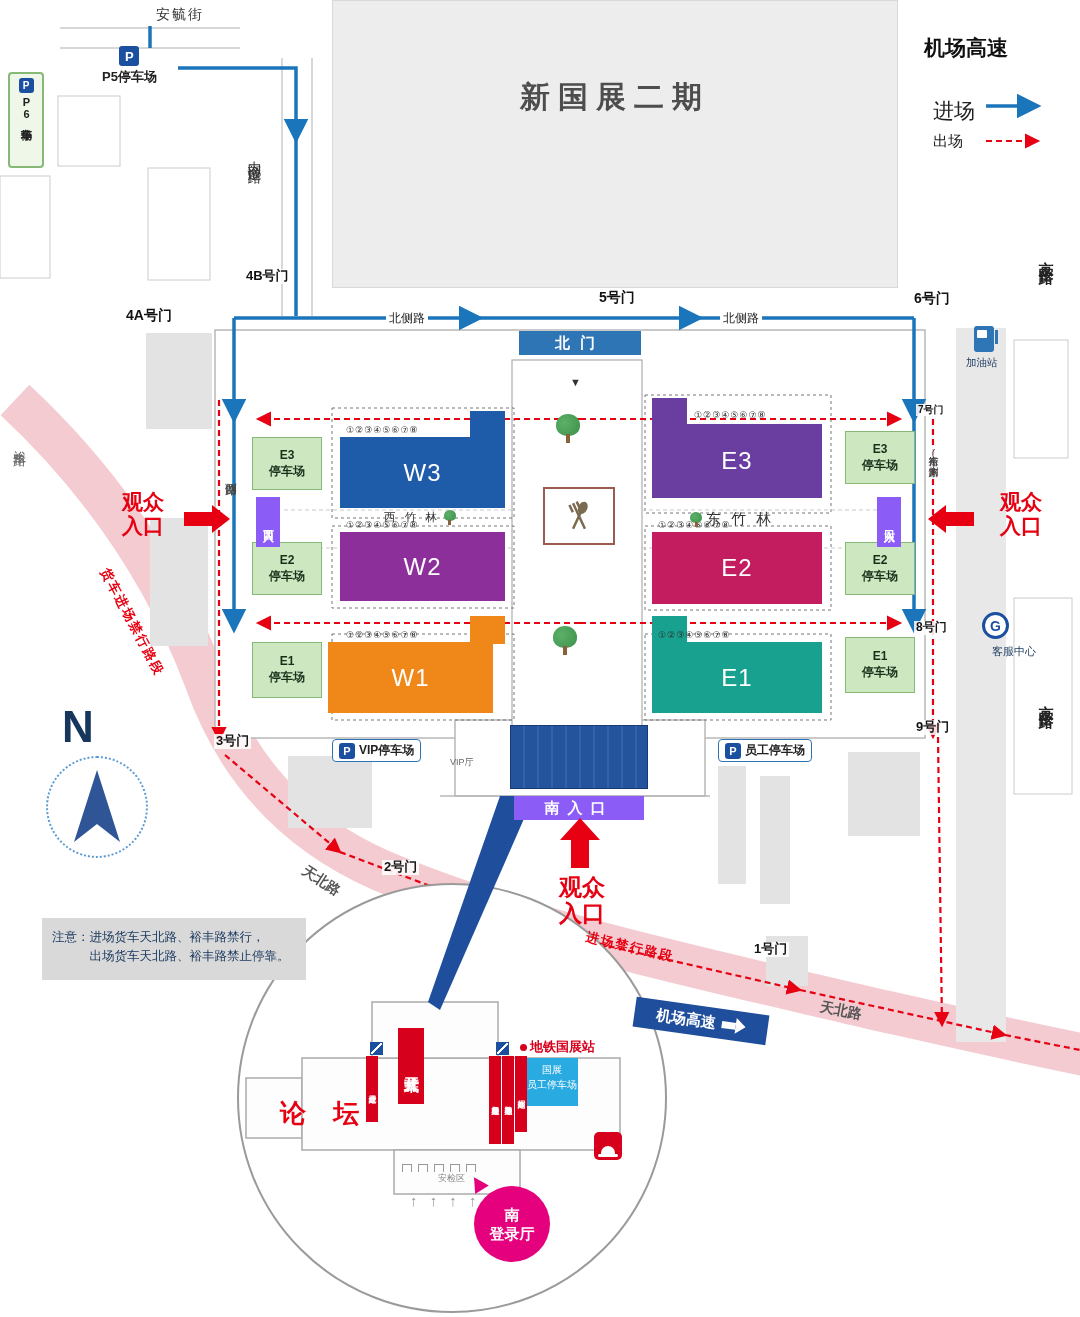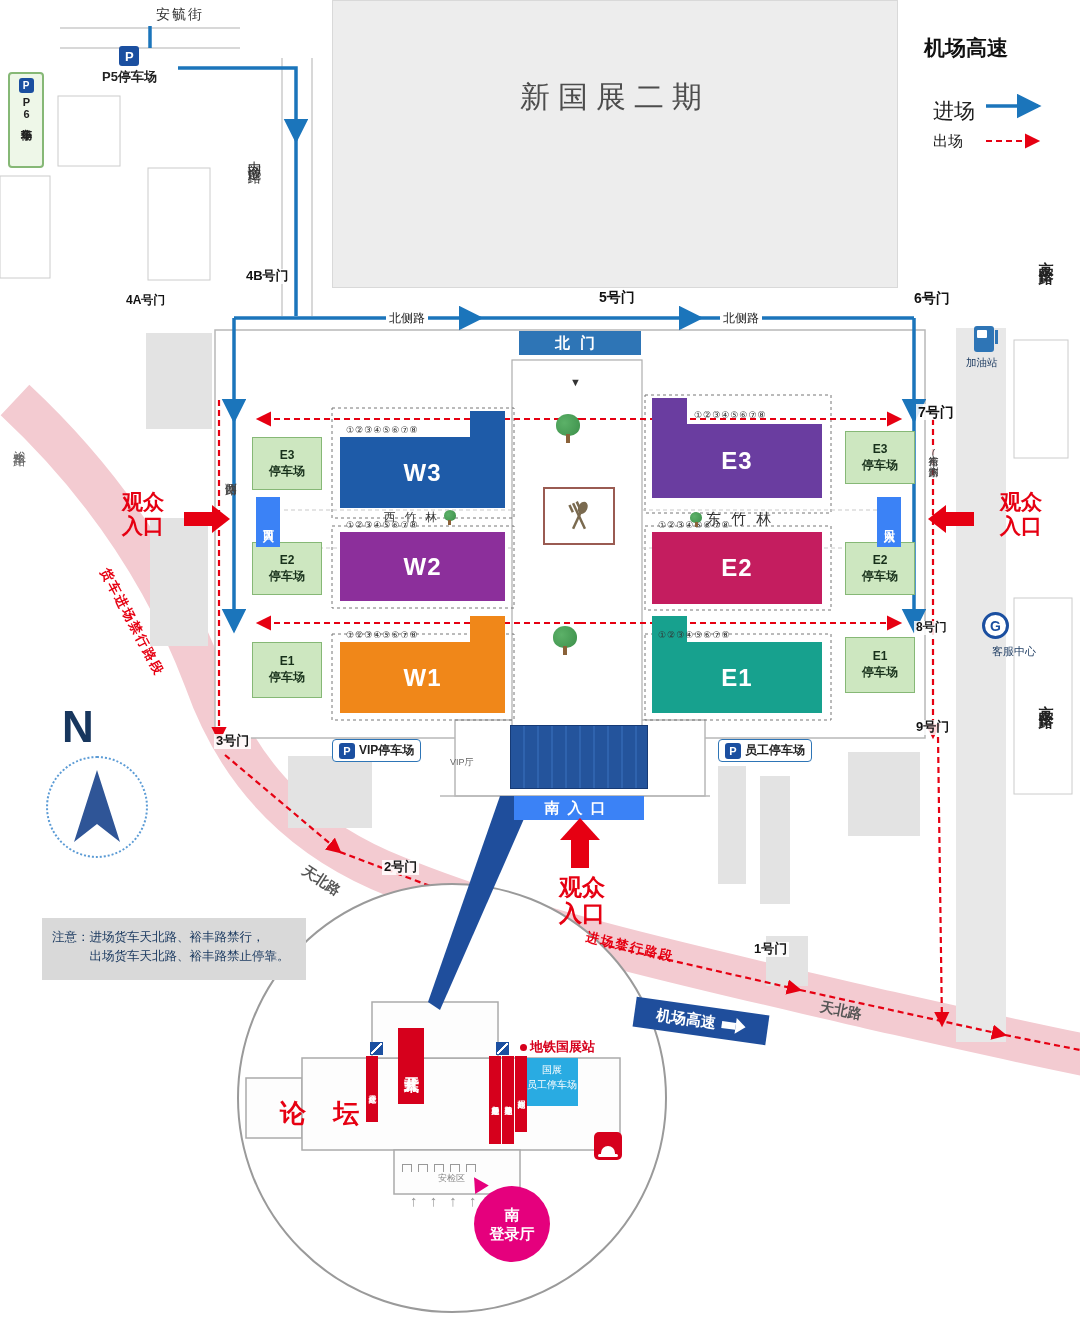--- a/index.html
+++ b/index.html
@@ -2,25 +2,25 @@
 <html><head>
 <meta charset="utf-8">
 <style>
   *{margin:0;padding:0;box-sizing:border-box}
   body{font-family:"Liberation Sans","DejaVu Sans",sans-serif;background:#fff}
   .canvas{position:relative;width:1080px;height:1317px;background:#fff;overflow:hidden}
   svg.layer{position:absolute;left:0;top:0;z-index:1}
   .lbl{position:absolute;z-index:4;color:#222}
   .vtext{writing-mode:vertical-rl;text-orientation:upright}
   .pre{white-space:pre-line}
-  .hall{position:absolute;z-index:3;display:flex;align-items:center;justify-content:center;color:#fff;font-weight:bold;font-size:24px;letter-spacing:1px}
+  .hall{position:absolute;z-index:3;display:flex;align-items:center;justify-content:center;color:#fff;font-weight:normal;font-size:24px;letter-spacing:1px}
   .hall-ext{position:absolute;z-index:3}
   .lot{position:absolute;z-index:3;background:#cde7c0;border:1px solid #86b876;color:#17301a;font-size:12px;font-weight:bold;display:flex;align-items:center;justify-content:center;text-align:center;line-height:1.3}
   .gate{position:absolute;z-index:5;font-weight:bold;color:#111;background:rgba(255,255,255,.85);padding:0 2px;line-height:1.15}
-  .banner{position:absolute;z-index:4;background:#3b82f6;color:#fff;font-weight:bold;display:flex;align-items:center;justify-content:center}
+  .banner{position:absolute;z-index:4;background:#8b5cf6;color:#fff;font-weight:bold;display:flex;align-items:center;justify-content:center}
   .redtxt{color:#e60012;font-weight:bold}
   .picon{background:#1b4fa0;color:#fff;font-weight:bold;border-radius:3px;display:flex;align-items:center;justify-content:center}
   .chip{position:absolute;z-index:4;display:flex;align-items:center;gap:4px;background:#fff;border:1.5px solid #2e75b6;border-radius:4px;padding:2px 6px;font-size:12px;font-weight:bold;color:#222}
   .docks{position:absolute;z-index:3;font-size:9px;color:#333;letter-spacing:1px}
   .strip{position:absolute;z-index:6;background:#d6001c;color:#fff;writing-mode:vertical-rl;text-orientation:upright;font-size:8px;line-height:11px;display:flex;align-items:center;justify-content:center;text-align:center}
   .arrow-h{position:absolute;z-index:5;display:flex;align-items:center}
   .arrow-h .shaft{height:14px;background:#e60012}
   .arrow-h .headr{width:0;height:0;border-top:14px solid transparent;border-bottom:14px solid transparent;border-left:18px solid #e60012}
   .arrow-h .headl{width:0;height:0;border-top:14px solid transparent;border-bottom:14px solid transparent;border-right:18px solid #e60012}
   .arrow-up{position:absolute;z-index:5;display:flex;flex-direction:column;align-items:center}
@@ -149,28 +149,28 @@
   <div class="lbl" style="left:102px;top:46px;display:flex;flex-direction:column;align-items:center;gap:2px">
     <span class="picon" style="width:20px;height:20px;font-size:13px">P</span>
     <span style="font-size:13px;font-weight:bold">P5停车场</span>
   </div>
   <div class="lbl" style="left:8px;top:72px;width:36px;height:96px;border:2px solid #86b876;background:#eef7e8;border-radius:4px;display:flex;flex-direction:column;align-items:center;gap:3px;padding-top:4px">
     <span class="picon" style="width:15px;height:15px;font-size:10px">P</span>
     <span class="vtext" style="font-size:11px;font-weight:bold">P6停车场</span>
   </div>
   <div class="lbl vtext" style="left:246px;top:150px;font-size:14px;letter-spacing:3px;color:#333">内部道路</div>
   <div style="position:absolute;left:332px;top:0;width:566px;height:288px;background:#ededed;border:1px solid #d9d9d9;z-index:2">
-    <div style="padding-top:76px;text-align:center;font-size:30px;font-weight:normal;letter-spacing:8px;color:#4d4d4d">新国展二期</div>
-  </div>
-
-  <div class="gate" style="left:124px;top:294px;font-size:12px">4A号门</div>
+    <div style="padding-top:76px;text-align:center;font-size:30px;font-weight:bold;letter-spacing:8px;color:#4d4d4d">新国展二期</div>
+  </div>
+
+  <div class="gate" style="left:124px;top:307px;font-size:14px">4A号门</div>
   <div class="gate" style="left:244px;top:269px;font-size:13px">4B号门</div>
   <div class="gate" style="left:597px;top:289px;font-size:14px">5号门</div>
   <div class="gate" style="left:912px;top:290px;font-size:14px">6号门</div>
-  <div class="gate" style="left:916px;top:404px;font-size:14px">7号门</div>
+  <div class="gate" style="left:916px;top:404px;font-size:10px">7号门</div>
   <div class="gate" style="left:914px;top:621px;font-size:12px">8号门</div>
   <div class="gate" style="left:914px;top:720px;font-size:13px">9号门</div>
   <div class="gate" style="left:214px;top:734px;font-size:13px">3号门</div>
   <div class="gate" style="left:382px;top:860px;font-size:13px">2号门</div>
   <div class="gate" style="left:752px;top:942px;font-size:13px">1号门</div>
 
   <div class="lbl" style="left:386px;top:310px;font-size:12px;background:#fff;padding:0 3px">北侧路</div>
   <div class="lbl" style="left:720px;top:310px;font-size:12px;background:#fff;padding:0 3px">北侧路</div>
   <div class="lbl vtext" style="left:1036px;top:248px;font-size:15px;font-weight:bold;letter-spacing:5px">京密路</div>
   <div class="lbl vtext" style="left:1036px;top:692px;font-size:15px;font-weight:bold;letter-spacing:5px">京密路</div>
@@ -214,21 +214,21 @@
   <div class="hall" style="left: 652px; top: 424px; width: 170px; height: 74px; background-color: rgb(106, 61, 160);">
       <span>E3</span>
     </div>
   <div class="hall-ext" style="left: 652px; top: 398px; width: 35px; height: 28px; background-color: rgb(106, 61, 160);"></div>
   <div class="hall" style="left: 340px; top: 532px; width: 165px; height: 69px; background-color: rgb(140, 47, 155);">
       <span>W2</span>
     </div>
   <div class="hall" style="left: 652px; top: 532px; width: 170px; height: 72px; background-color: rgb(196, 29, 95);">
       <span>E2</span>
     </div>
-  <div class="hall" style="left: 340px; top: 642px; width: 165px; height: 71px; background-color: rgb(240, 135, 25);">
+  <div class="hall" style="left: 328px; top: 642px; width: 165px; height: 71px; background-color: rgb(240, 135, 25);">
       <span>W1</span>
     </div>
   <div class="hall-ext" style="left: 470px; top: 616px; width: 35px; height: 28px; background-color: rgb(240, 135, 25);"></div>
   <div class="hall" style="left: 652px; top: 642px; width: 170px; height: 71px; background-color: rgb(23, 161, 142);">
       <span>E1</span>
     </div>
   <div class="hall-ext" style="left: 652px; top: 616px; width: 35px; height: 28px; background-color: rgb(23, 161, 142);"></div>
 
   <div class="docks" style="left:346px;top:425px">①②③④⑤⑥⑦⑧</div>
   <div class="docks" style="left:694px;top:410px">①②③④⑤⑥⑦⑧</div>

